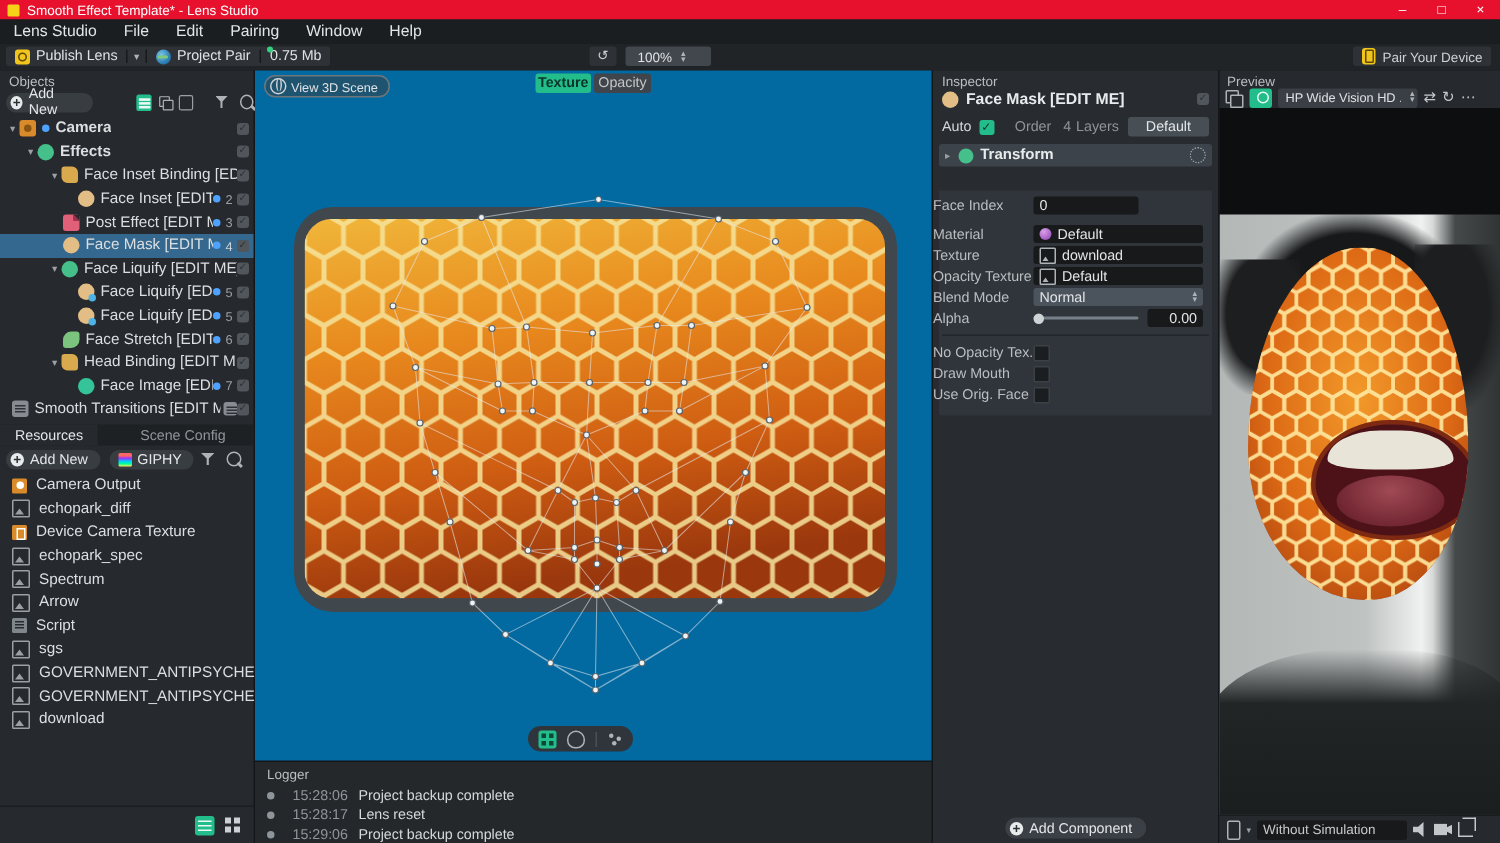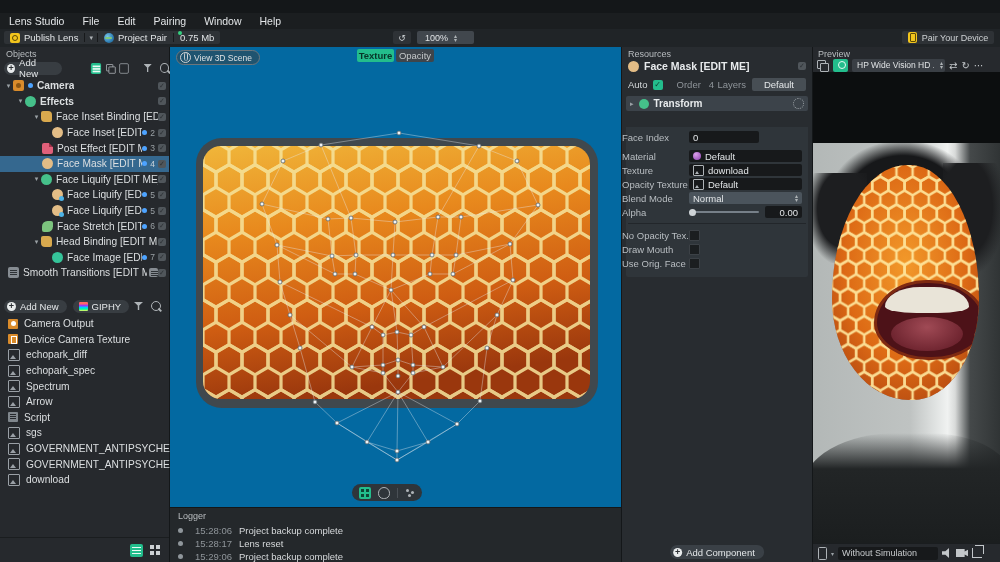--- a/index.html
+++ b/index.html
@@ -181,20 +181,27 @@
   .i-vcam{width:12px;height:8px;background:#c3c7ca;clip-path:polygon(0 0,72% 0,72% 32%,100% 10%,100% 90%,72% 68%,72% 100%,0 100%);}
   .i-crop{width:9px;height:9px;border-left:1.5px solid #c3c7ca;border-bottom:1.5px solid #c3c7ca;position:relative;}
   .i-crop::after{content:"";position:absolute;left:2px;top:-3px;width:8px;height:8px;border-right:1.5px solid #c3c7ca;border-top:1.5px solid #c3c7ca;}
   .glyph{color:#c3c7ca;font-size:10px;}
 </style>
 </head>
 <body>
 
 <div class="app">
 
+  <div class="abs titlebar">
+    <div class="title-ico"></div>
+    <div class="title-txt">Smooth Effect Template* - Lens Studio</div>
+    <div class="win-ctl" style="right:52px;">–</div>
+    <div class="win-ctl" style="right:26px;">□</div>
+    <div class="win-ctl" style="right:0;">×</div>
+  </div>
 
   <div class="abs menubar">
     <div class="menu-item">Lens Studio</div>
     <div class="menu-item">File</div>
     <div class="menu-item">Edit</div>
     <div class="menu-item">Pairing</div>
     <div class="menu-item">Window</div>
     <div class="menu-item">Help</div>
   </div>
 
@@ -355,44 +362,48 @@
       <div class="trow" style="padding-left:8px;">
         <span class="ic ic-script"></span>
         <span class="tlabel">Smooth Transitions [EDIT M</span>
         <span class="ic ic-script" style="width:9px;height:9px;margin-left:2px;"></span>
         <span class="tright">
             <span class="chk">✓</span>
           </span>
       </div>
     </div>
 
+    <div class="res-tabs">
+      <div class="res-tab" style="background:#26292d;color:#e4e7e9;">Resources</div>
+      <div class="res-tab" style="color:#8f959a;margin-left:18px;">Scene Config</div>
+    </div>
     <div class="res-tools">
       <div class="pill-btn" style="margin-left:4px;">
         <span class="plus-c">+</span>
         <span>Add New</span>
       </div>
       <div class="pill-btn" style="margin-left:6px;padding-left:6px;">
         <span class="giphy-ic"></span>
         <span>GIPHY</span>
       </div>
       <span class="i-funnel" style="margin-left:auto;"></span>
       <span class="i-search" style="margin:0 8px 0 8px;"></span>
     </div>
     <div class="res-list">
       <div class="rrow">
           <span class="ri ri-cam"></span>
           <span>Camera Output</span>
         </div>
       <div class="rrow">
+          <span class="ri ri-img"></span>
+          <span>echopark_diff</span>
+        </div>
+      <div class="rrow">
           <span class="ri ri-devtex"></span>
           <span>Device Camera Texture</span>
-        </div>
-      <div class="rrow">
-          <span class="ri ri-img"></span>
-          <span>echopark_diff</span>
         </div>
       <div class="rrow">
           <span class="ri ri-img"></span>
           <span>echopark_spec</span>
         </div>
       <div class="rrow">
           <span class="ri ri-img"></span>
           <span>Spectrum</span>
         </div>
       <div class="rrow">
@@ -556,21 +567,21 @@
       </div>
       <div class="lg-row">
         <span class="lg-dot"></span>
         <span class="lg-time">15:29:06</span>
         <span class="lg-msg">Project backup complete</span>
       </div>
     </div>
   </div>
 
   <div class="abs inspector">
-    <div class="panel-h abs" style="left:6px;top:2px;">Resources</div>
+    <div class="panel-h abs" style="left:6px;top:2px;">Inspector</div>
 
     <div class="insp-ent">
       <span class="ic ic-face"></span>
       <span class="name">Face Mask [EDIT ME]</span>
       <span class="chk">✓</span>
     </div>
 
     <div class="auto-row">
       <span style="color:#d4d8da;">Auto</span>
       <span class="green-chk" style="margin-left:5px;">✓</span>

